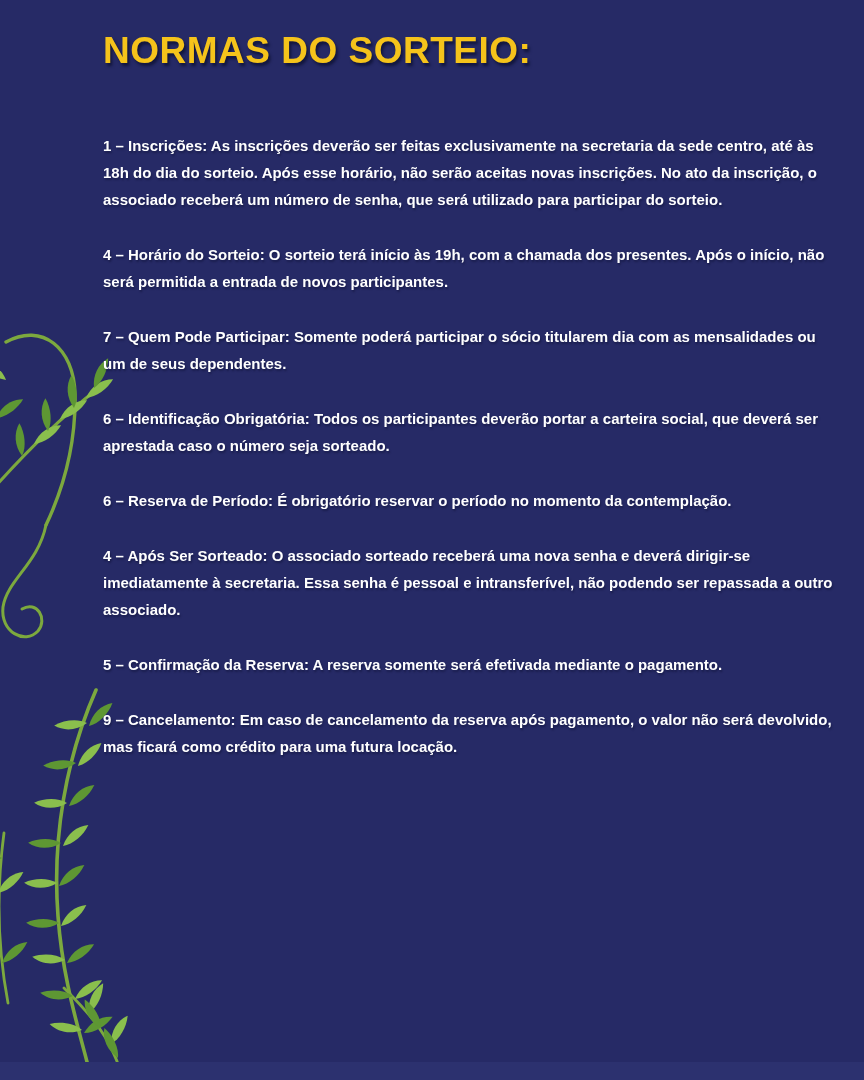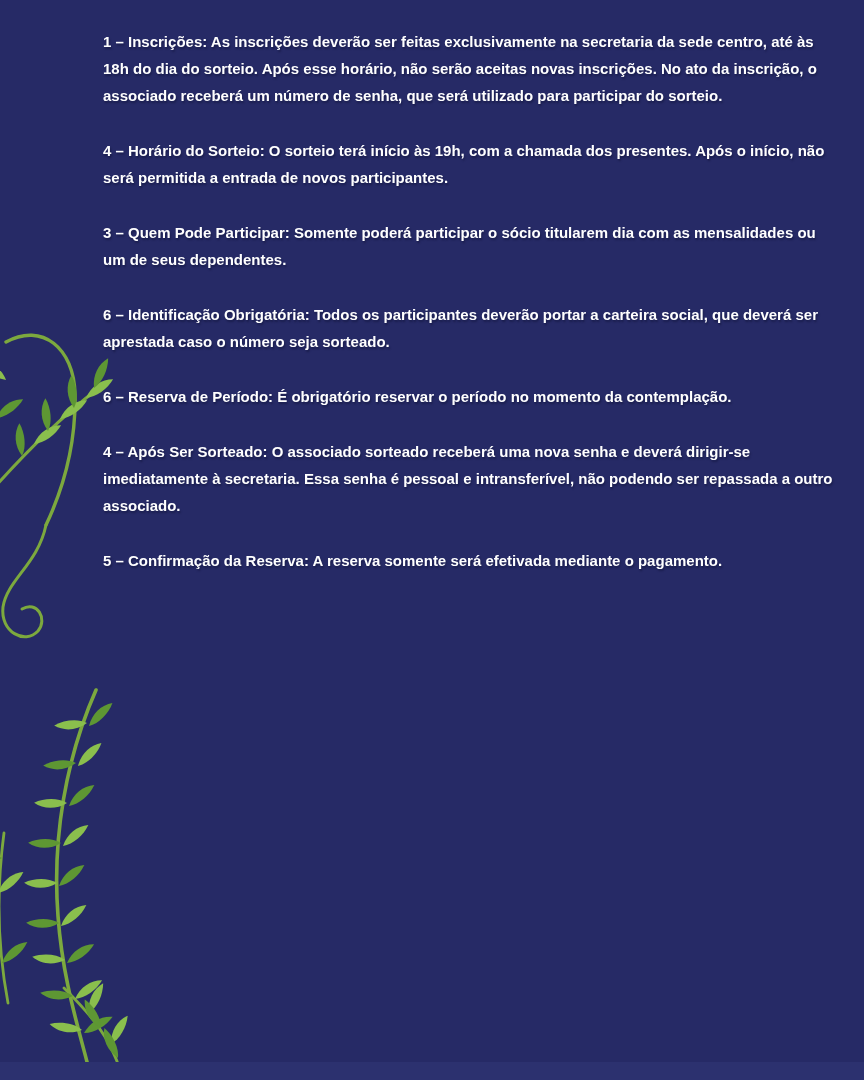--- a/index.html
+++ b/index.html
@@ -119,26 +119,28 @@
       <use href="#leaf" transform="translate(117,356) rotate(-40)" fill="#8ABF4D"></use>
       <use href="#leaf" transform="translate(124,370) rotate(-95)" fill="#5E9733"></use>
       <use href="#leaf" transform="translate(8,170) rotate(-160)" fill="#5E9733"></use>
       <use href="#leaf" transform="translate(4,205) rotate(-20)" fill="#8ABF4D"></use>
       <use href="#leaf" transform="translate(4,240) rotate(-160)" fill="#8ABF4D"></use>
       <use href="#leaf" transform="translate(8,275) rotate(-20)" fill="#5E9733"></use>
     </g>
   </svg>
 
   <div class="content">
+    <h1 class="page-title">NORMAS DO SORTEIO:</h1>
 
     <div class="rules">
       <p>1 – Inscrições: As inscrições deverão ser feitas exclusivamente na secretaria da sede centro, até às 18h do dia do sorteio. Após esse horário, não serão aceitas novas inscrições. No ato da inscrição, o associado receberá um número de senha, que será utilizado para participar do sorteio.</p>
       <p>4 – Horário do Sorteio: O sorteio terá início às 19h, com a chamada dos presentes. Após o início, não será permitida a entrada de novos participantes.</p>
-      <p>3 – Quem Pode Participar: Somente poderá participar o sócio titularem dia com as mensalidades ou um de seus dependentes.</p>
+      <p>7 – Quem Pode Participar: Somente poderá participar o sócio titularem dia com as mensalidades ou um de seus dependentes.</p>
       <p>6 – Identificação Obrigatória: Todos os participantes deverão portar a carteira social, que deverá ser aprestada caso o número seja sorteado.</p>
       <p>6 – Reserva de Período: É obrigatório reservar o período no momento da contemplação.</p>
       <p>4 – Após Ser Sorteado: O associado sorteado receberá uma nova senha e deverá dirigir-se imediatamente à secretaria. Essa senha é pessoal e intransferível, não podendo ser repassada a outro associado.</p>
       <p>5 – Confirmação da Reserva: A reserva somente será efetivada mediante o pagamento.</p>
+      <p>9 – Cancelamento: Em caso de cancelamento da reserva após pagamento, o valor não será devolvido, mas ficará como crédito para uma futura locação.</p>
     </div>
   </div>
 
   <div class="footer-strip"></div>
 </div>
 
 </body></html>

